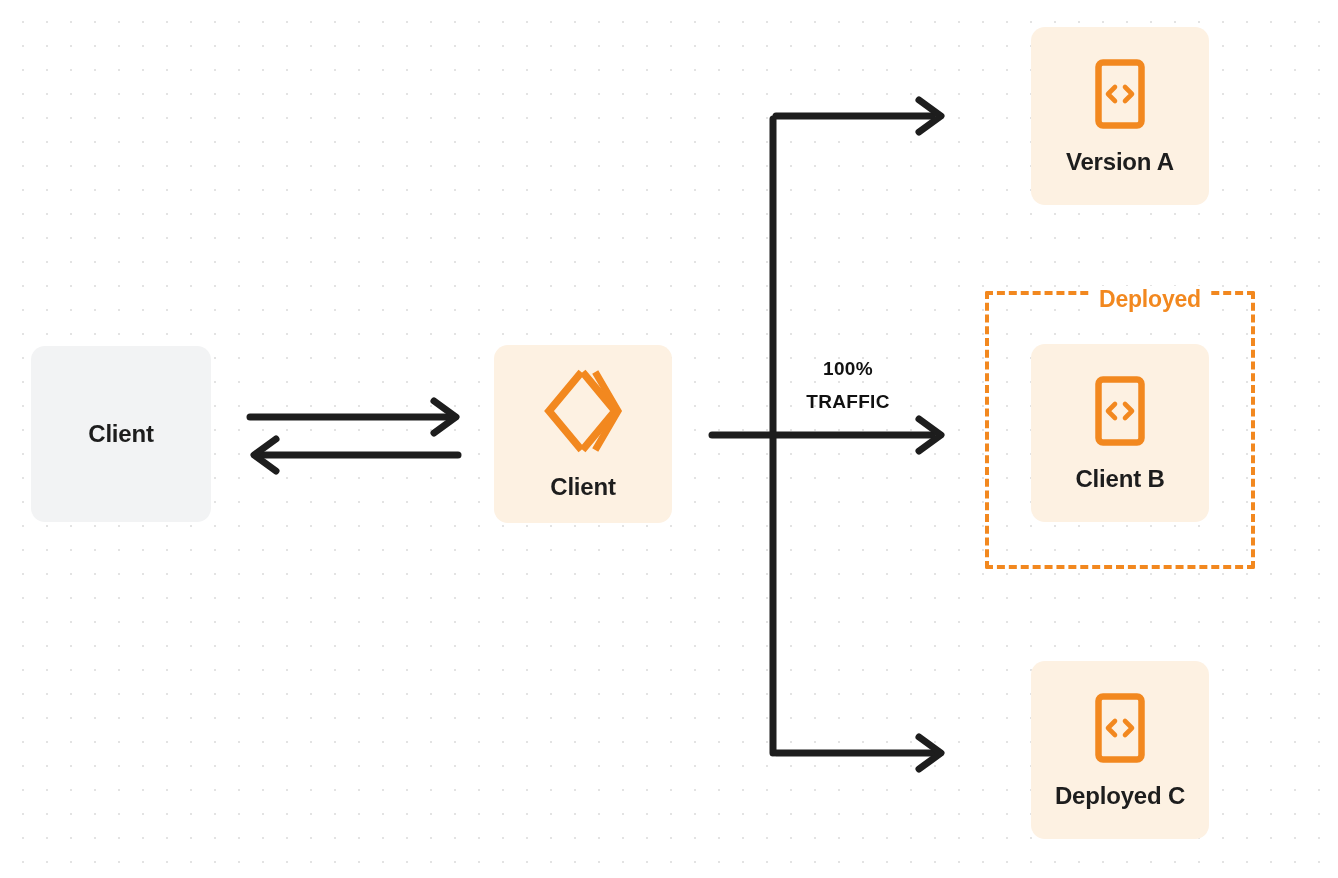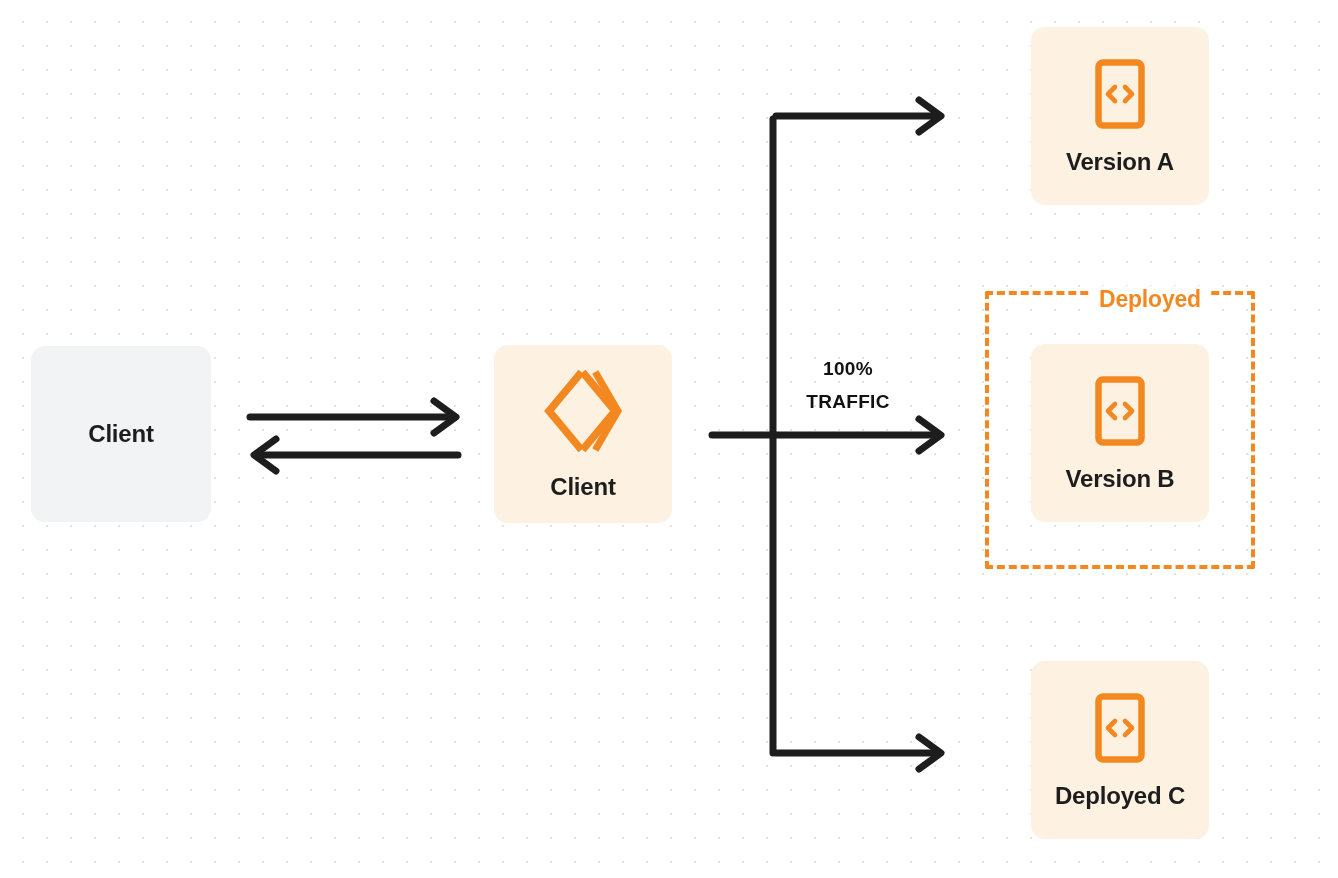--- a/index.html
+++ b/index.html
@@ -204,21 +204,21 @@
   <div class="node version-node" id="version-b-node">
     <div class="icon-wrap">
       <svg width="52" height="72" viewBox="0 0 52 72" xmlns="http://www.w3.org/2000/svg">
         <rect x="4.5" y="4.5" width="43" height="63" rx="4.5" ry="4.5" fill="none" stroke="#f2881f" stroke-width="6.5"></rect>
         <g fill="none" stroke="#f2881f" stroke-width="4.6" stroke-linecap="round" stroke-linejoin="round">
           <polyline points="21,29 14,36 21,43"></polyline>
           <polyline points="31,29 38,36 31,43"></polyline>
         </g>
       </svg>
     </div>
-    <div class="node-label">Version B</div>
+    <div class="node-label">Client B</div>
   </div>
 
   <div class="node version-node" id="version-c-node">
     <div class="icon-wrap">
       <svg width="52" height="72" viewBox="0 0 52 72" xmlns="http://www.w3.org/2000/svg">
         <rect x="4.5" y="4.5" width="43" height="63" rx="4.5" ry="4.5" fill="none" stroke="#f2881f" stroke-width="6.5"></rect>
         <g fill="none" stroke="#f2881f" stroke-width="4.6" stroke-linecap="round" stroke-linejoin="round">
           <polyline points="21,29 14,36 21,43"></polyline>
           <polyline points="31,29 38,36 31,43"></polyline>
         </g>

